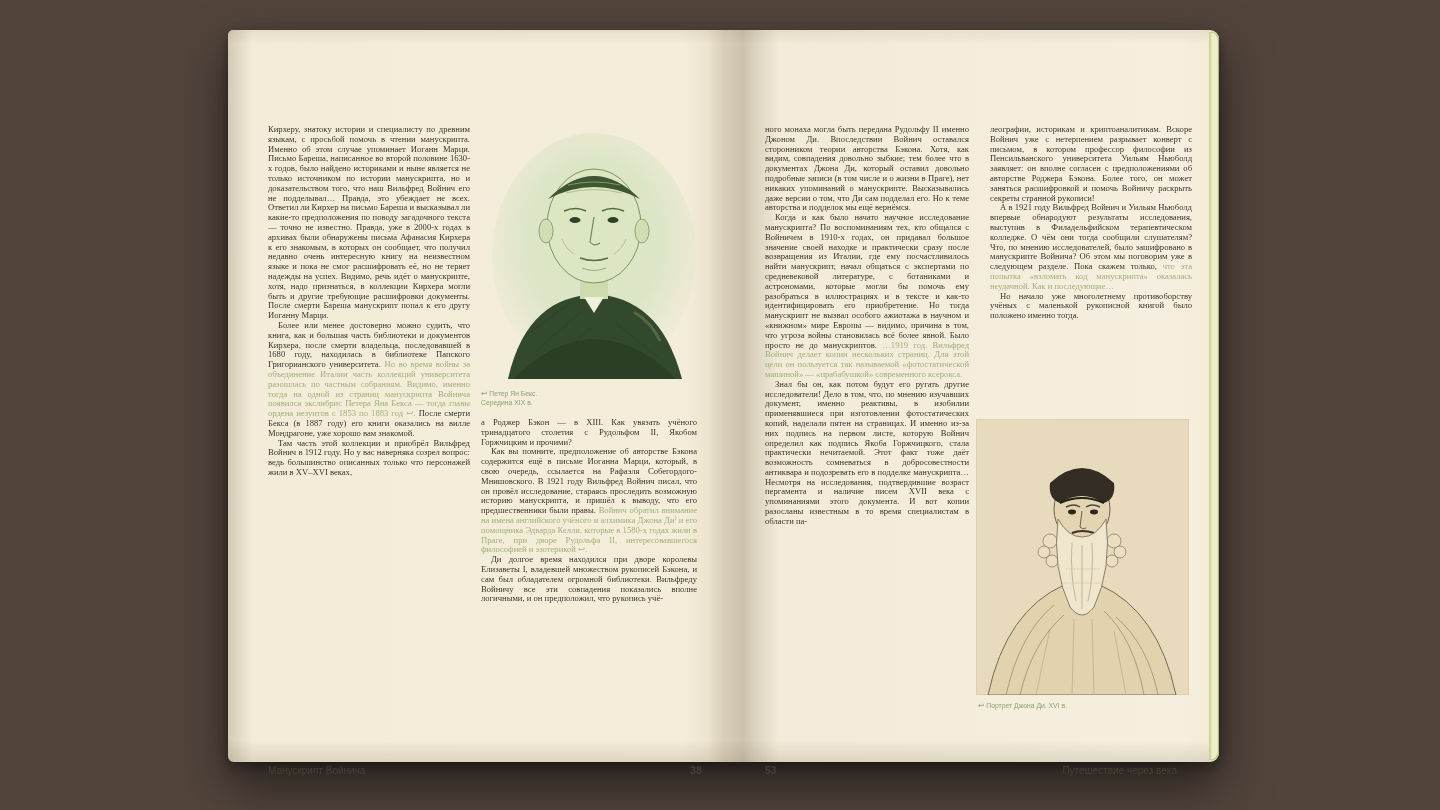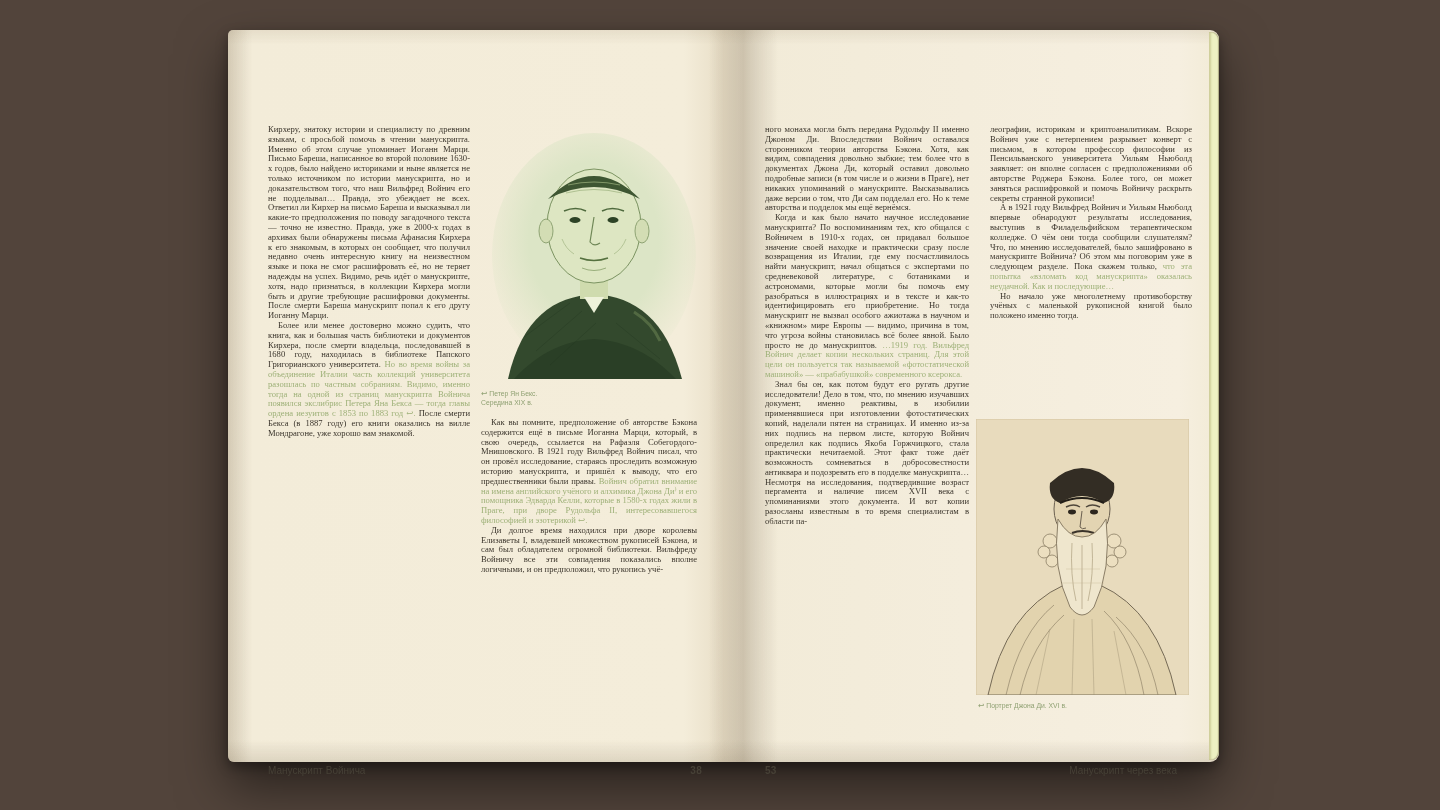--- a/index.html
+++ b/index.html
@@ -56,20 +56,21 @@
 </style>
 </head>
 <body>
 
 <div class="book">
 
   <div class="page page-left">
     <div class="col" style="left:40px;top:48px;width:202px;height:628px;">
         <p class="para"><span>Кирхеру, знатоку истории и специалисту по древним языкам, с просьбой помочь в чтении манускрипта. Именно об этом случае упоминает Иоганн Марци. Письмо Бареша, написанное во второй половине 1630-х годов, было найдено историками и ныне является не только источником по истории манускрипта, но и доказательством того, что наш Вильфред Войнич его не подделывал… Правда, это убеждает не всех. Ответил ли Кирхер на письмо Бареша и высказывал ли какие-то предположения по поводу загадочного текста — точно не известно. Правда, уже в 2000-х годах в архивах были обнаружены письма Афанасия Кирхера к его знакомым, в которых он сообщает, что получил недавно очень интересную книгу на неизвестном языке и пока не смог расшифровать её, но не теряет надежды на успех. Видимо, речь идёт о манускрипте, хотя, надо признаться, в коллекции Кирхера могли быть и другие требующие расшифровки документы. После смерти Бареша манускрипт попал к его другу Иоганну Марци.</span></p>
         <p class="para indent"><span>Более или менее достоверно можно судить, что книга, как и большая часть библиотеки и документов Кирхера, после смерти владельца, последовавшей в 1680 году, находилась в библиотеке Папского Григорианского университета. </span><span class="green">Но во время войны за объединение Италии часть коллекций университета разошлась по частным собраниям. Видимо, именно тогда на одной из страниц манускрипта Войнича появился экслибрис Петера Яна Бекса — тогда главы ордена иезуитов с 1853 по 1883 год ↩.</span><span> После смерти Бекса (в 1887 году) его книги оказались на вилле Мондрагоне, уже хорошо вам знакомой.</span></p>
+        <p class="para indent"><span>Там часть этой коллекции и приобрёл Вильфред Войнич в 1912 году. Но у вас наверняка созрел вопрос: ведь большинство описанных только что персонажей жили в XV–XVI веках,</span></p>
       </div>
 
     <div class="portrait" style="left:256px;top:50px;width:220px;height:260px;">
       <svg width="220" height="260" viewBox="0 0 220 260" aria-hidden="true">
         <defs>
           <radialGradient id="vigL" cx="50%" cy="44%" r="58%">
             <stop offset="55%" stop-color="#dce5c6"></stop>
             <stop offset="100%" stop-color="#dce5c6" stop-opacity="0"></stop>
           </radialGradient>
         </defs>
@@ -95,20 +96,21 @@
         <path d="M40 210 L86 176 M52 224 L98 184 M66 238 L112 196 M132 196 L176 232" stroke="#223720" stroke-width=".7" opacity=".5"></path>
       </svg>
     </div>
 
     <div class="caption" style="left:253px;top:313px;width:200px;">
       <span class="marker">↩</span><span>Петер Ян Бекс.</span><br>
       <span>Середина XIX в.</span>
     </div>
 
     <div class="col" style="left:253px;top:341px;width:216px;height:332px;">
+        <p class="para"><span>а Роджер Бэкон — в XIII. Как увязать учёного тринадцатого столетия с Рудольфом II, Якобом Горжчицким и прочими?</span></p>
         <p class="para indent"><span>Как вы помните, предположение об авторстве Бэкона содержится ещё в письме Иоганна Марци, который, в свою очередь, ссылается на Рафаэля Собегордого-Мнишовского. В 1921 году Вильфред Войнич писал, что он провёл исследование, стараясь проследить возможную историю манускрипта, и пришёл к выводу, что его предшественники были правы. </span><span class="green">Войнич обратил внимание на имена английского учёного и алхимика Джона Ди⁾ и его помощника Эдварда Келли, которые в 1580-х годах жили в Праге, при дворе Рудольфа II, интересовавшегося философией и эзотерикой ↩.</span></p>
         <p class="para indent"><span>Ди долгое время находился при дворе королевы Елизаветы I, владевшей множеством рукописей Бэкона, и сам был обладателем огромной библиотеки. Вильфреду Войничу все эти совпадения показались вполне логичными, и он предположил, что рукопись учё-</span></p>
       </div>
 
     <div class="footer" style="left:40px;top:688px;width:434px;">
       <span>Манускрипт Войнича</span>
       <span class="pagenum">38</span>
     </div>
   </div>
 
@@ -150,18 +152,18 @@
         <path d="M86 164 L128 164 M90 150 L124 150" stroke="#c2b490" stroke-width=".6" opacity=".6"></path>
       </svg>
     </div>
 
     <div class="caption" style="left:228px;top:625px;width:210px;">
       <span class="marker">↩</span><span>Портрет Джона Ди. XVI в.</span>
     </div>
 
     <div class="footer" style="left:15px;top:688px;width:412px;">
       <span class="pagenum">53</span>
-      <span>Манускрипт через века</span>
+      <span>Путешествие через века</span>
     </div>
   </div>
 
   <div class="fore-edge"></div>
 </div>
 
 </body></html>

